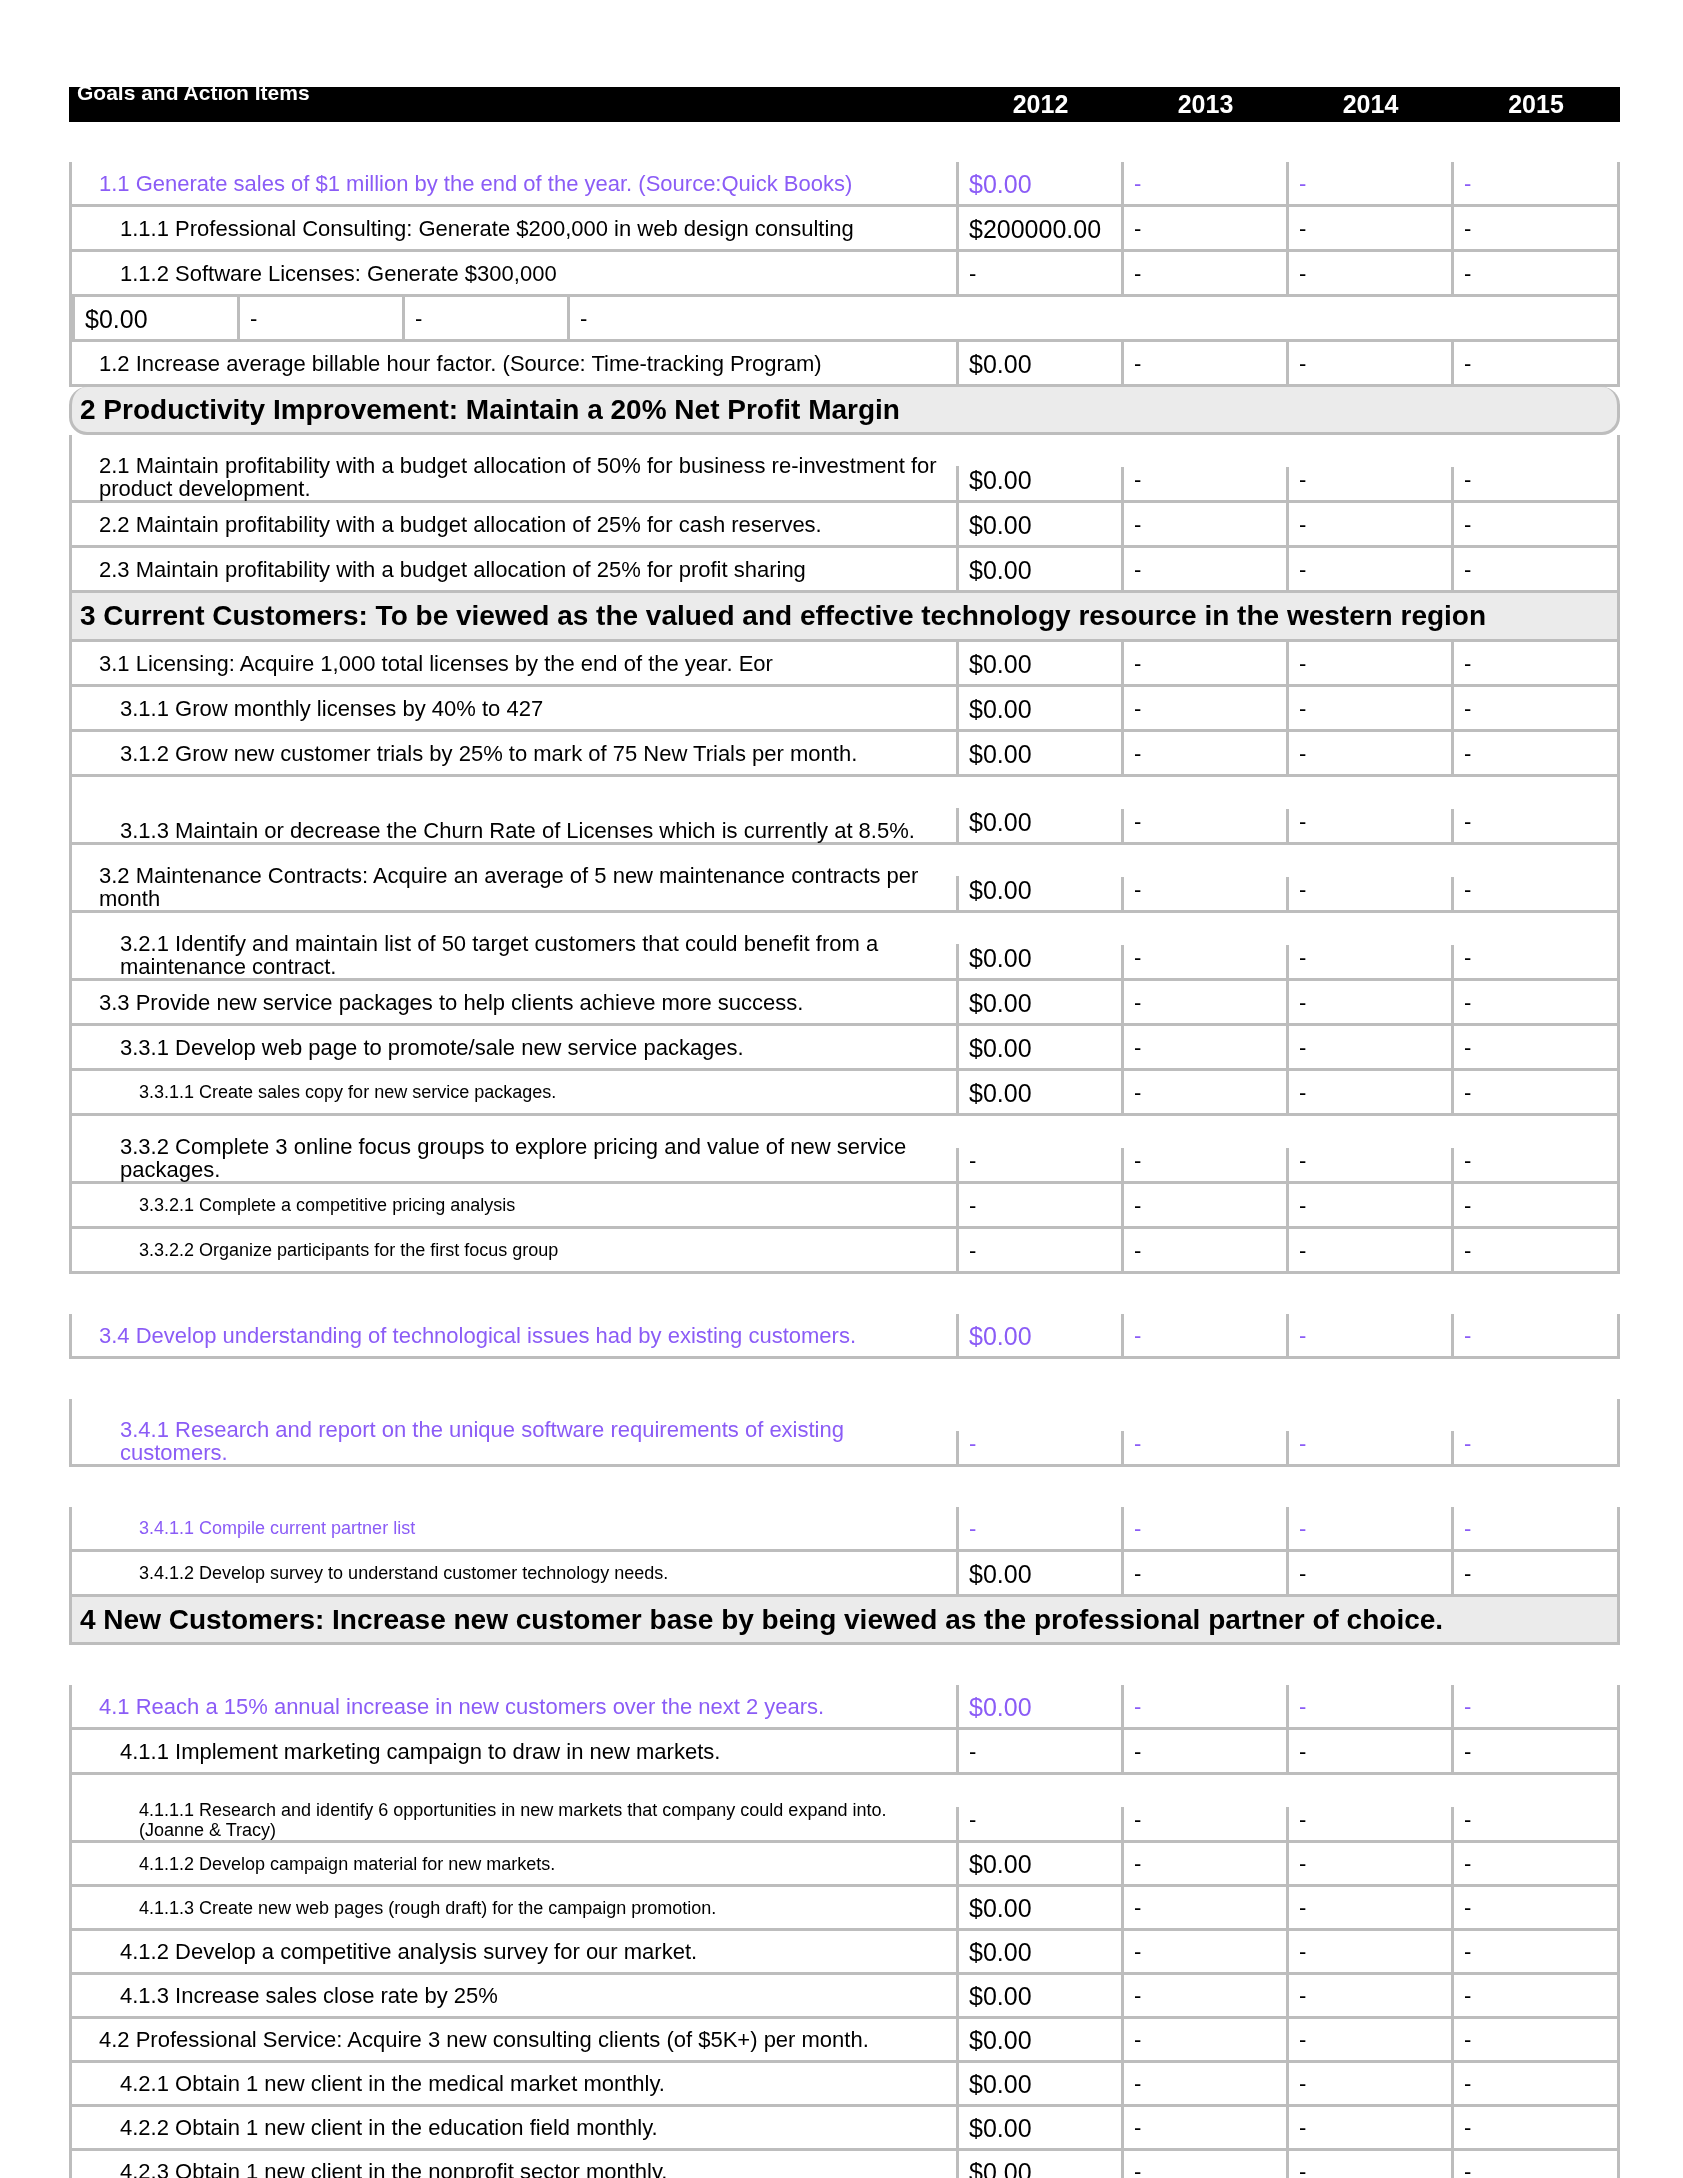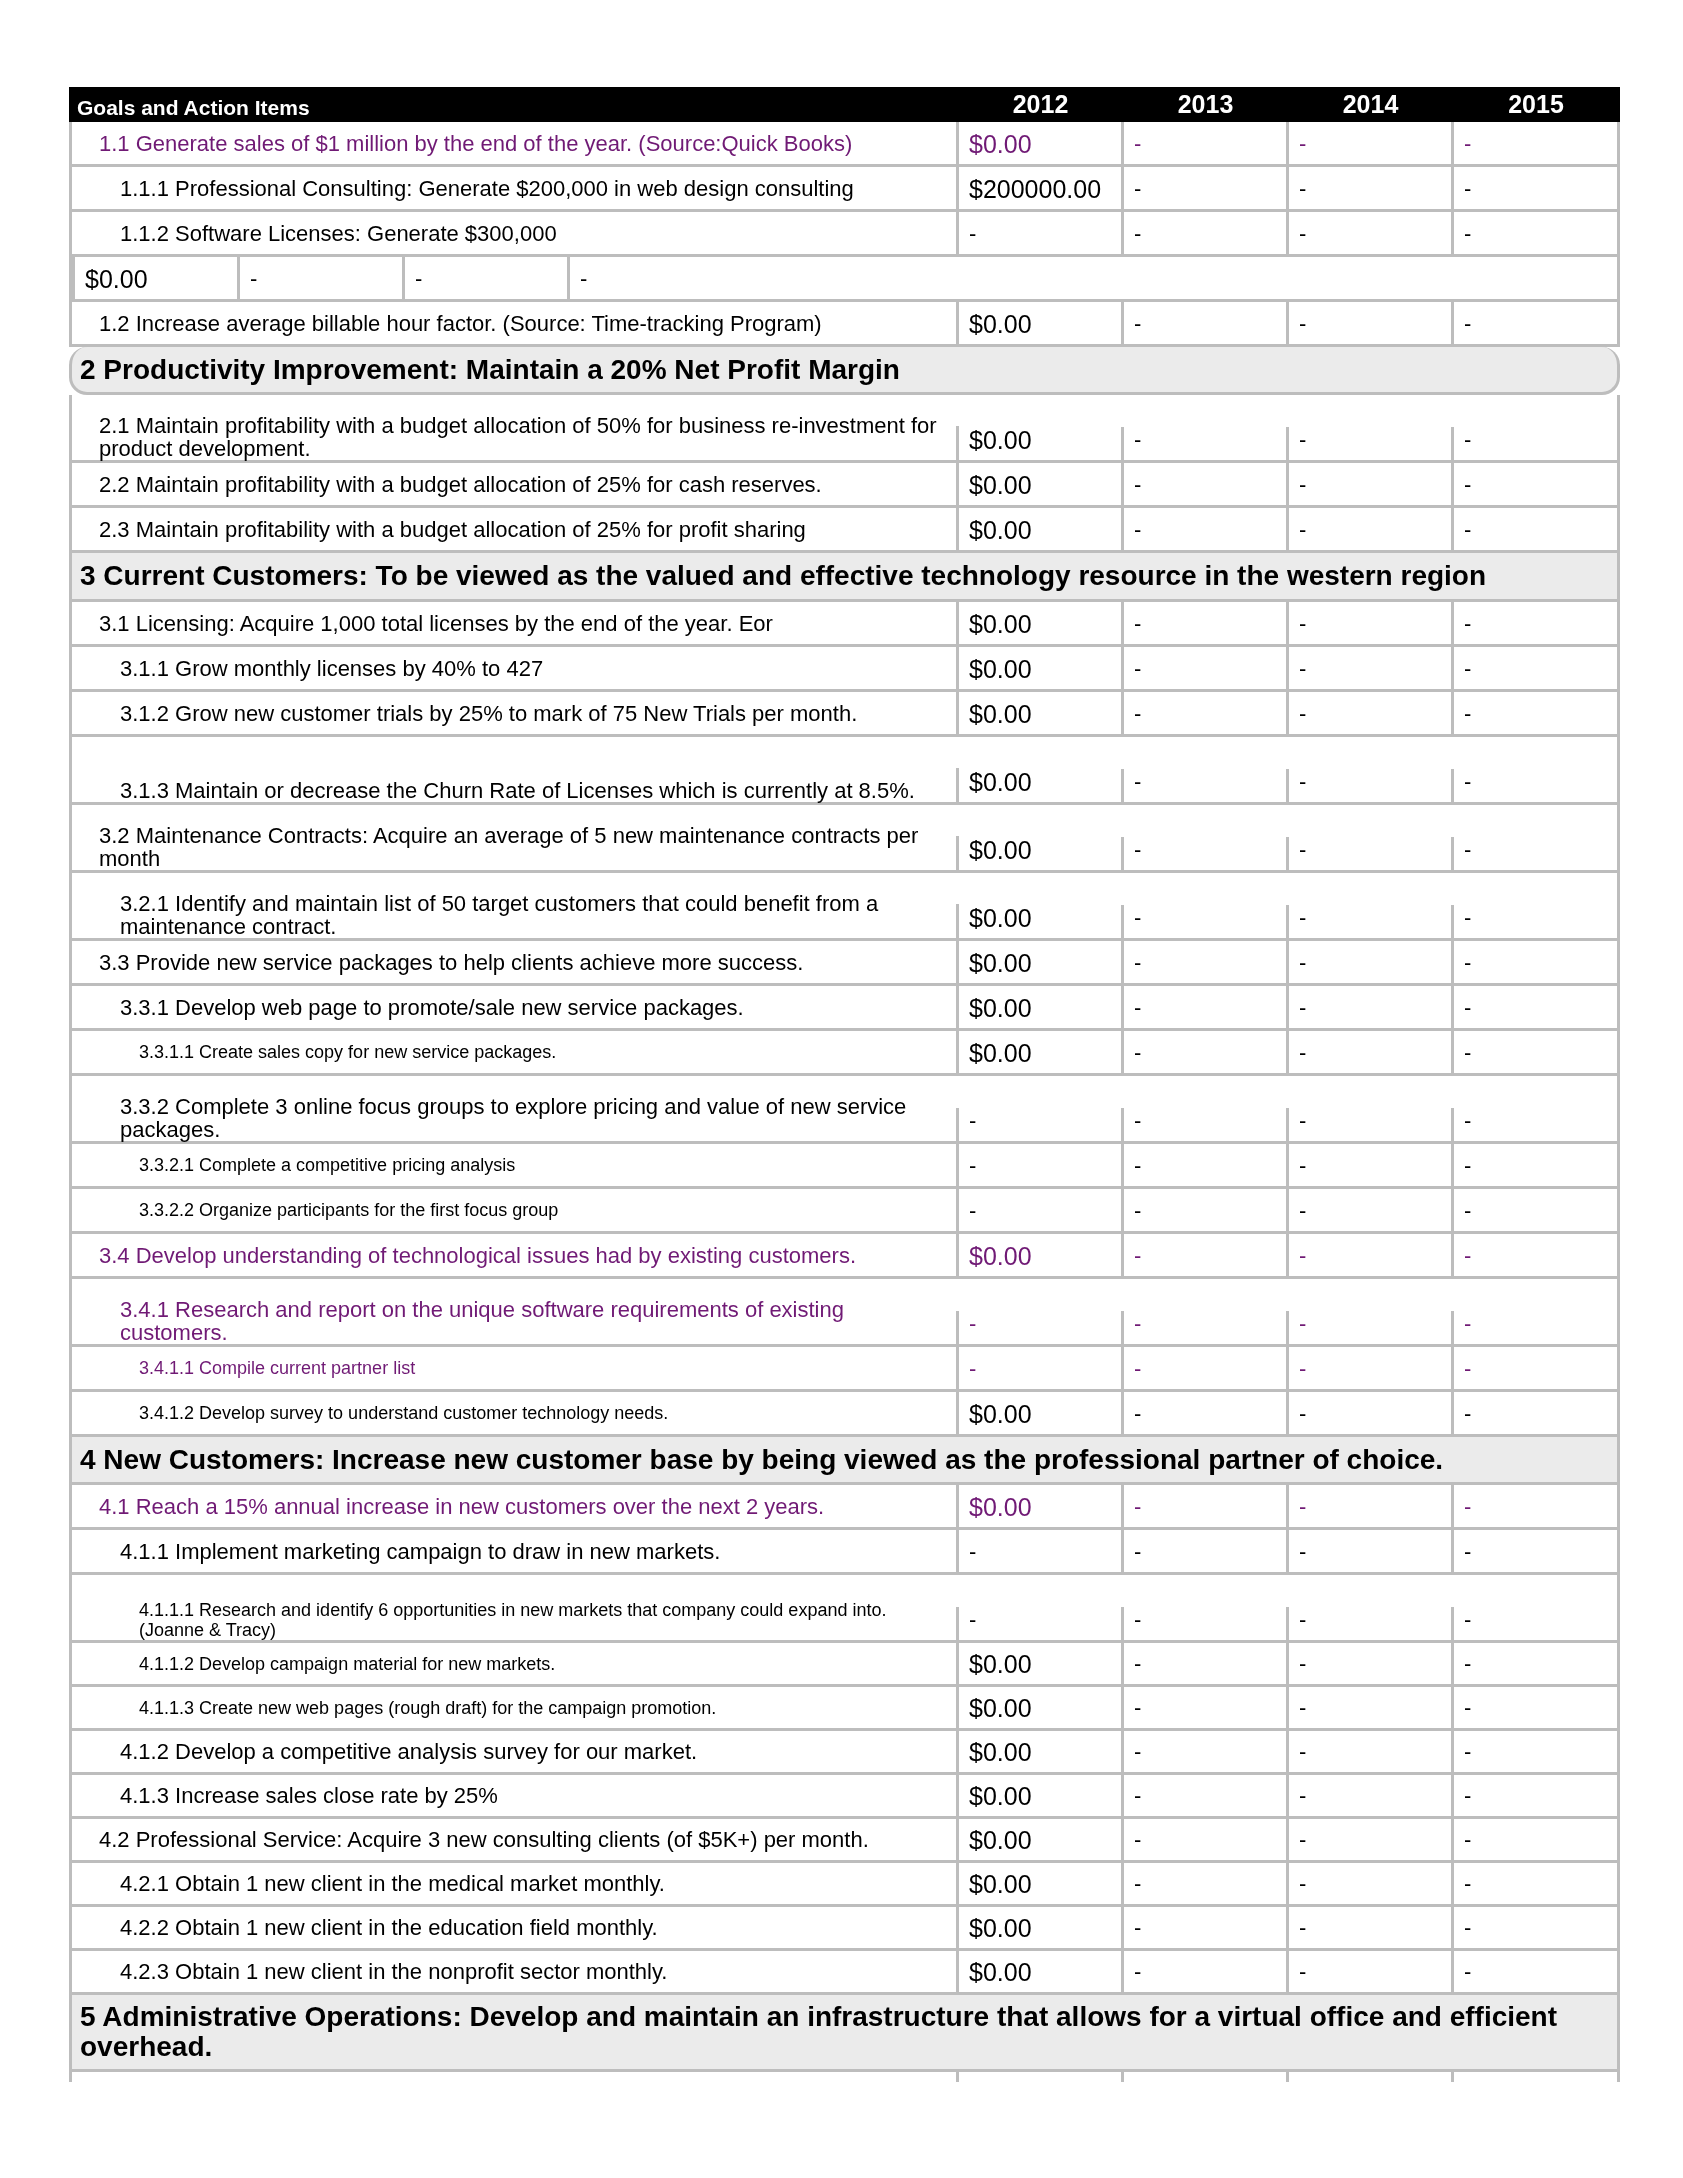--- a/index.html
+++ b/index.html
@@ -1,32 +1,32 @@
 <!DOCTYPE html>
 <html><head>
 <meta charset="utf-8">
 <style>
   html, body { margin: 0; padding: 0; background: #ffffff; }
   body { width: 1683px; height: 2178px; position: relative; overflow: hidden;
          font-family: "Liberation Sans", "DejaVu Sans", sans-serif; color: #000; }
   .sheet { position: absolute; left: 69px; top: 87px; width: 1551px; }
   .row { display: flex; box-sizing: border-box; border-left: 3px solid #bdbdbd; border-right: 3px solid #bdbdbd; border-bottom: 3px solid #bdbdbd; }
   .hdr { background: #000; color: #fff; height: 35px; border: none; font-weight: bold; font-size: 21px; }
-  .hdr .c-text { padding-left: 8px; align-items: flex-end; padding-bottom: 3px; }
+  .hdr .c-text { padding-left: 8px; align-items: flex-end; padding-bottom: 18px; }
   .hdr .c-year { justify-content: center; align-items: flex-end; padding-bottom: 3px; border-left: none; }
   .c-text { width: 884px; display: flex; align-items: center; box-sizing: border-box; line-height: 23px; }
   .c-year { width: 165px; display: flex; align-items: flex-end; box-sizing: border-box; border-left: 3px solid #bdbdbd; padding-left: 10px; padding-bottom: 5px; font-size: 25px; }
   .c-year.last { width: 166px; }
   .section { background: #ebebeb; font-weight: bold; font-size: 28px; }
   .section .c-text { width: 100%; padding-left: 8px; line-height: 30px; align-items: center; }
   .item { font-size: 22px; background: #fff; }
   .l1 .c-text { padding-left: 27px; }
   .l2 .c-text { padding-left: 48px; }
   .l3 .c-text { padding-left: 67px; font-size: 18px; line-height: 20px; border-radius: 21px; }
-  .red { color: #701a75; }
+  .red { color: #8b5cf6; margin-top: 40px; }
   .h45 { height: 45px; }
   .h44 { height: 44px; }
   .h65 { height: 68px; align-items: flex-end; }
   .dash { font-size: 22px; padding-bottom: 7px; }
   .stub { height: 10px; border-bottom: none; border-left: 3px solid #bdbdbd; }
   .stub .c-text { }
   .stub .c-year { padding: 0; }
 </style>
 </head>
 <body>

